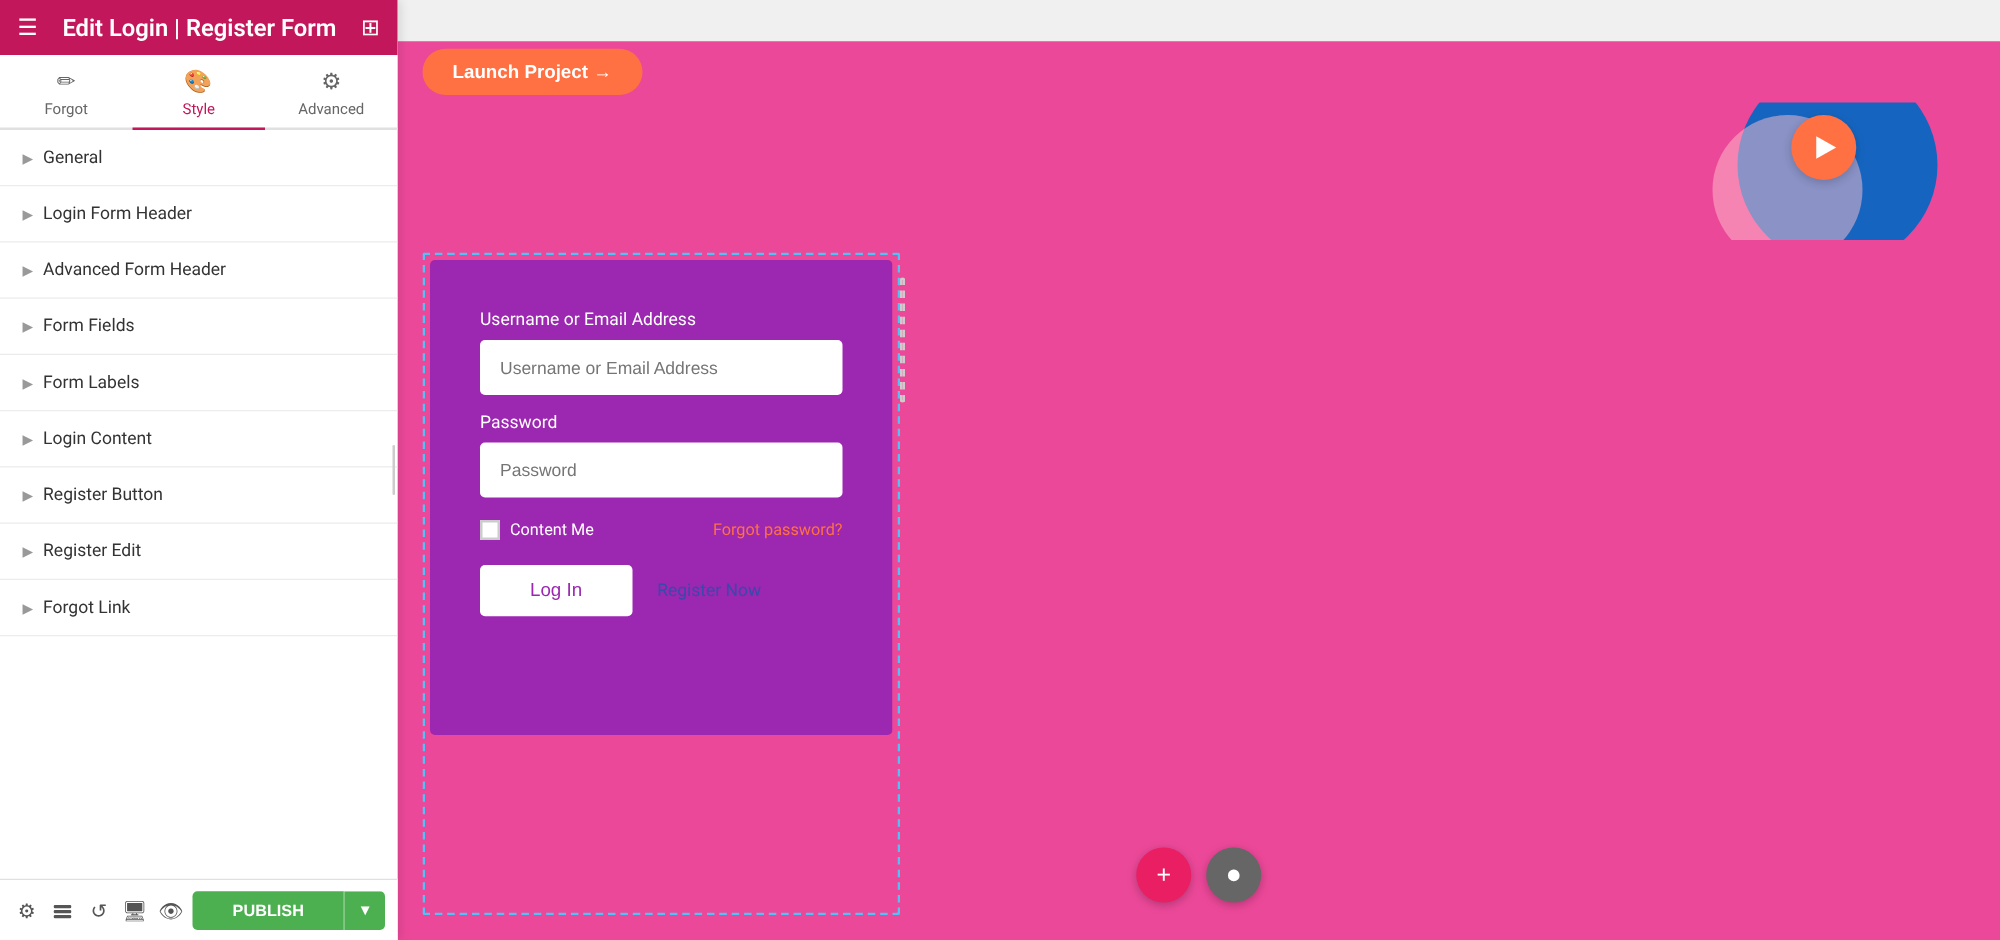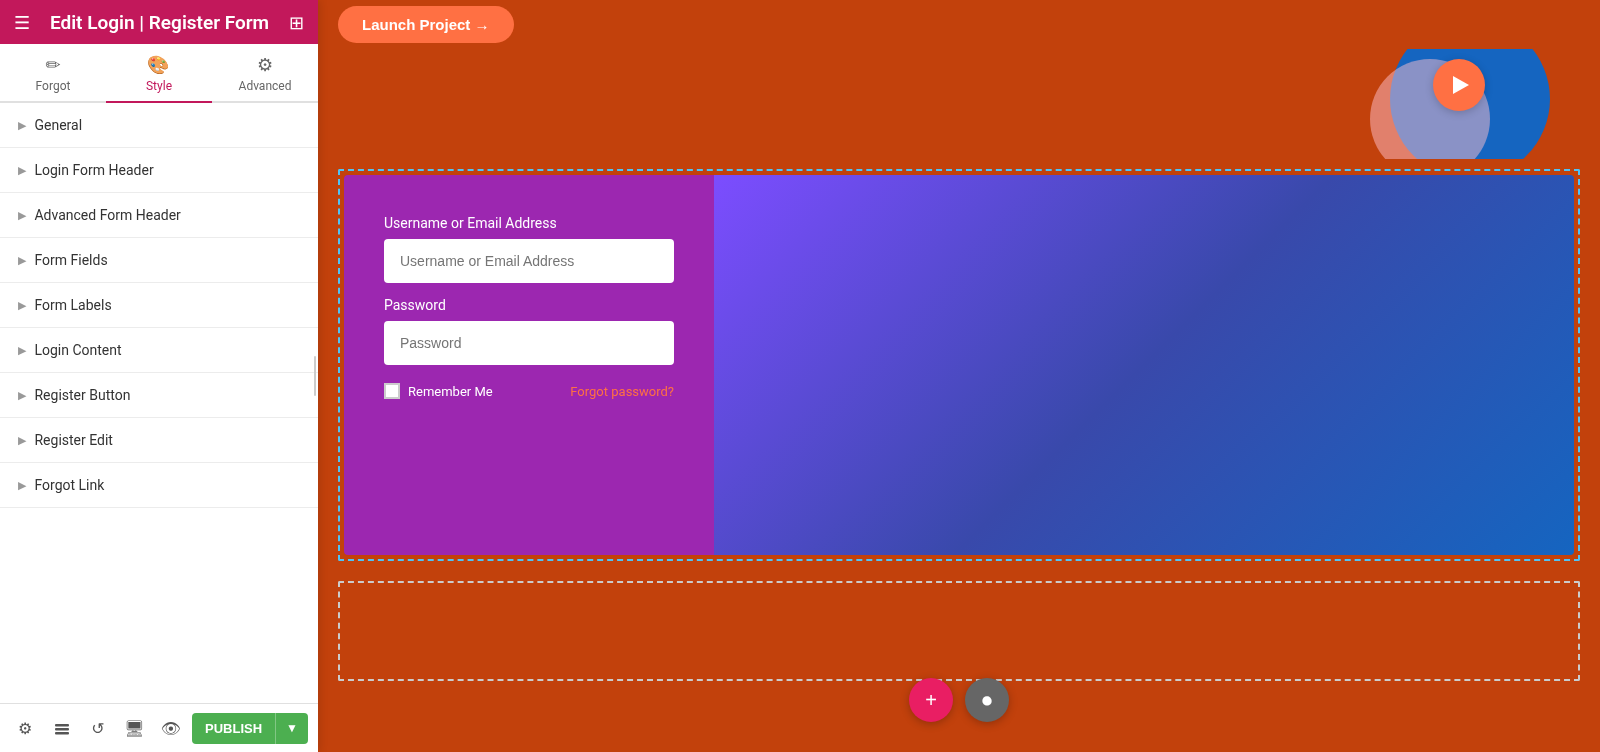--- a/index.html
+++ b/index.html
@@ -130,44 +130,45 @@
     }
     .publish-group {
       display: flex;
       margin-left: auto;
     }
     .publish-btn-main {
       background: #4caf50;
       color: #fff;
       border: none;
       border-radius: 4px 0 0 4px;
-      padding: 8px 13px;
+      padding: 8px 32px;
       font-size: 13px;
       font-weight: 600;
       cursor: pointer;
     }
     .publish-btn-dropdown {
       background: #4caf50;
       color: #fff;
       border: none;
       border-left: 1px solid rgba(255,255,255,0.3);
       border-radius: 0 4px 4px 0;
       padding: 8px 10px;
       font-size: 12px;
       cursor: pointer;
     }
 
     
     .main-canvas {
       flex: 1;
-      background: #c2410c;
+      background: #ec4899;
       overflow: auto;
       position: relative;
       display: flex;
       flex-direction: column;
+      margin-top: 33px;
     }
 
     
     .canvas-topbar {
       display: flex;
       align-items: center;
       padding: 6px 20px;
       gap: 10px;
       flex-shrink: 0;
     }
@@ -183,21 +184,21 @@
       display: flex;
       align-items: center;
       gap: 8px;
     }
 
     
     .canvas-area {
       flex: 1;
       padding: 10px 20px 20px;
       display: flex;
-      flex-direction: column;
+      flex-direction: row;
       gap: 0;
     }
 
     
     .top-shapes {
       display: flex;
       justify-content: flex-end;
       align-items: flex-start;
       padding-right: 60px;
       height: 110px;
@@ -503,25 +504,29 @@
           </div>
 
           <div class="field-group">
             <div class="field-label">Password</div>
             <input class="field-input" type="password" placeholder="Password" style="">
           </div>
 
           <div class="remember-row">
             <div class="remember-left">
               <div class="remember-checkbox"></div>
-              <span class="remember-label">Remember Me</span>
+              <span class="remember-label">Content Me</span>
             </div>
             <a class="forgot-link">Forgot password?</a>
           </div>
 
+          <div class="login-row">
+            <button class="login-btn">Log In</button>
+            <a class="register-link">Register Now</a>
+          </div>
 
         </div>
 
         <div class="form-right"></div>
       </div>
     </div>
 
     <div class="empty-section"></div>
 
   </div>

